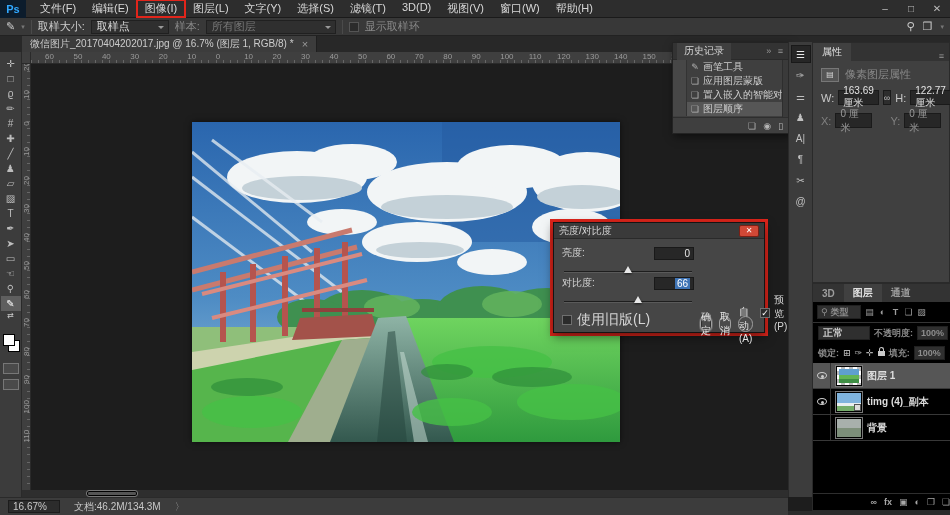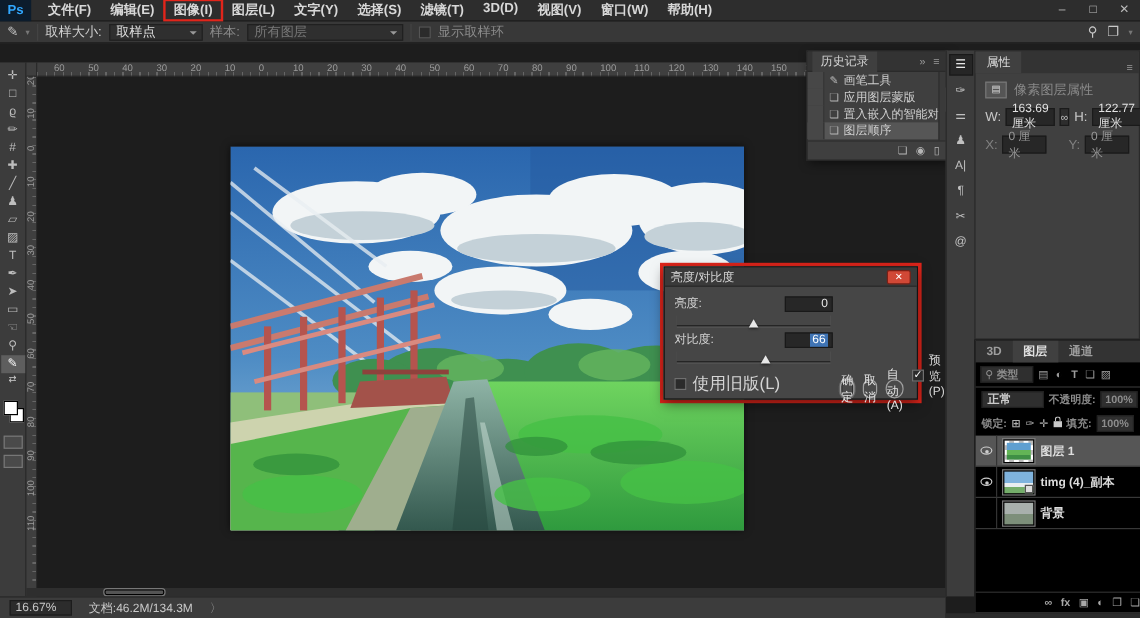--- a/index.html
+++ b/index.html
@@ -172,21 +172,21 @@
   #zoom-field { background:#2c2c2c; border:1px solid #1c1c1c; height:13px; padding:0 4px; display:flex; align-items:center; width:52px; }
   #status-right-strip { left:788px; top:511px; width:162px; height:4px; background:#2b2b2b; }
 </style>
 </head>
 <body>
 
 <div id="stage">
 
   <div id="menubar" class="abs">
     <div id="ps-logo">Ps</div>
-    <div id="menu-items" style="display:flex;font-weight:bold;">
+    <div id="menu-items" style="display:flex;">
         <div class="menu-item">文件(F)</div>
         <div class="menu-item">编辑(E)</div>
         <div class="menu-item hl">图像(I)</div>
         <div class="menu-item">图层(L)</div>
         <div class="menu-item">文字(Y)</div>
         <div class="menu-item">选择(S)</div>
         <div class="menu-item">滤镜(T)</div>
         <div class="menu-item">3D(D)</div>
         <div class="menu-item">视图(V)</div>
         <div class="menu-item">窗口(W)</div>
@@ -210,20 +210,26 @@
     <div class="opt-sep"></div>
     <span class="cb dim"></span>
     <span class="opt-label dim">显示取样环</span>
     <div id="opt-right">
       <span class="tool-glyph">⚲</span>
       <span class="tool-glyph">❐</span>
       <span style="color:#777;font-size:7px;">▾</span>
     </div>
   </div>
 
+  <div id="tabbar" class="abs">
+    <div id="doc-tab">
+      <span>微信图片_20170404202017.jpg @ 16.7% (图层 1, RGB/8) *</span>
+      <span class="close">×</span>
+    </div>
+  </div>
 
   <div id="toolbar" class="abs">
     <div id="tools-list" style="display:flex;flex-direction:column;align-items:center;">
         <div class="tool">✛</div>
         <div class="tool">□</div>
         <div class="tool">ϱ</div>
         <div class="tool">✏</div>
         <div class="tool">#</div>
         <div class="tool">✚</div>
         <div class="tool">╱</div>

